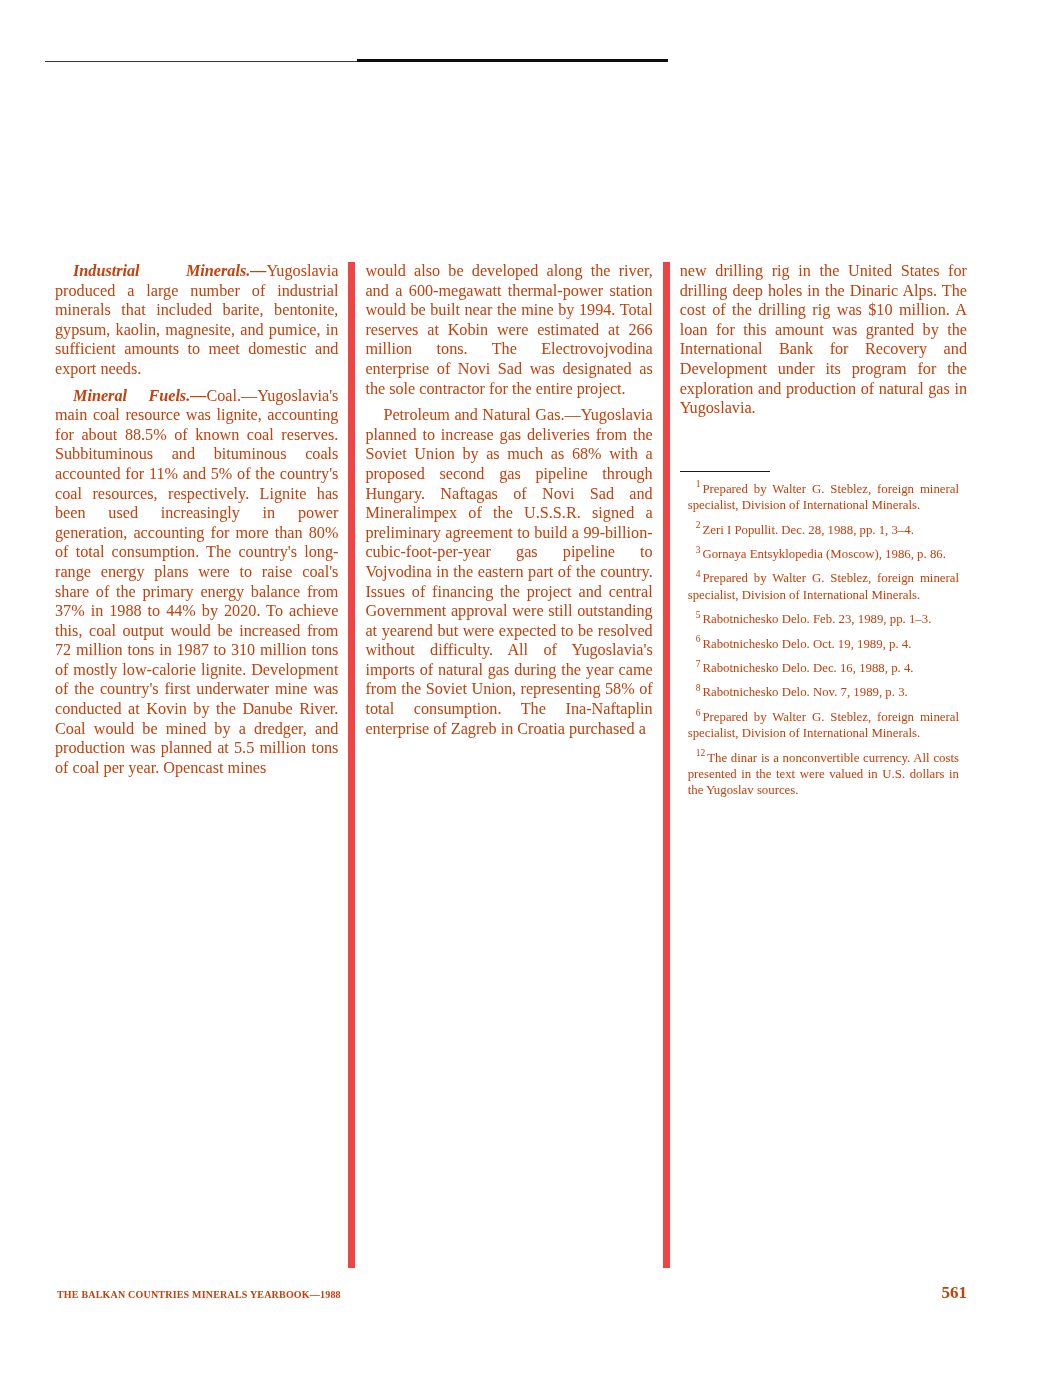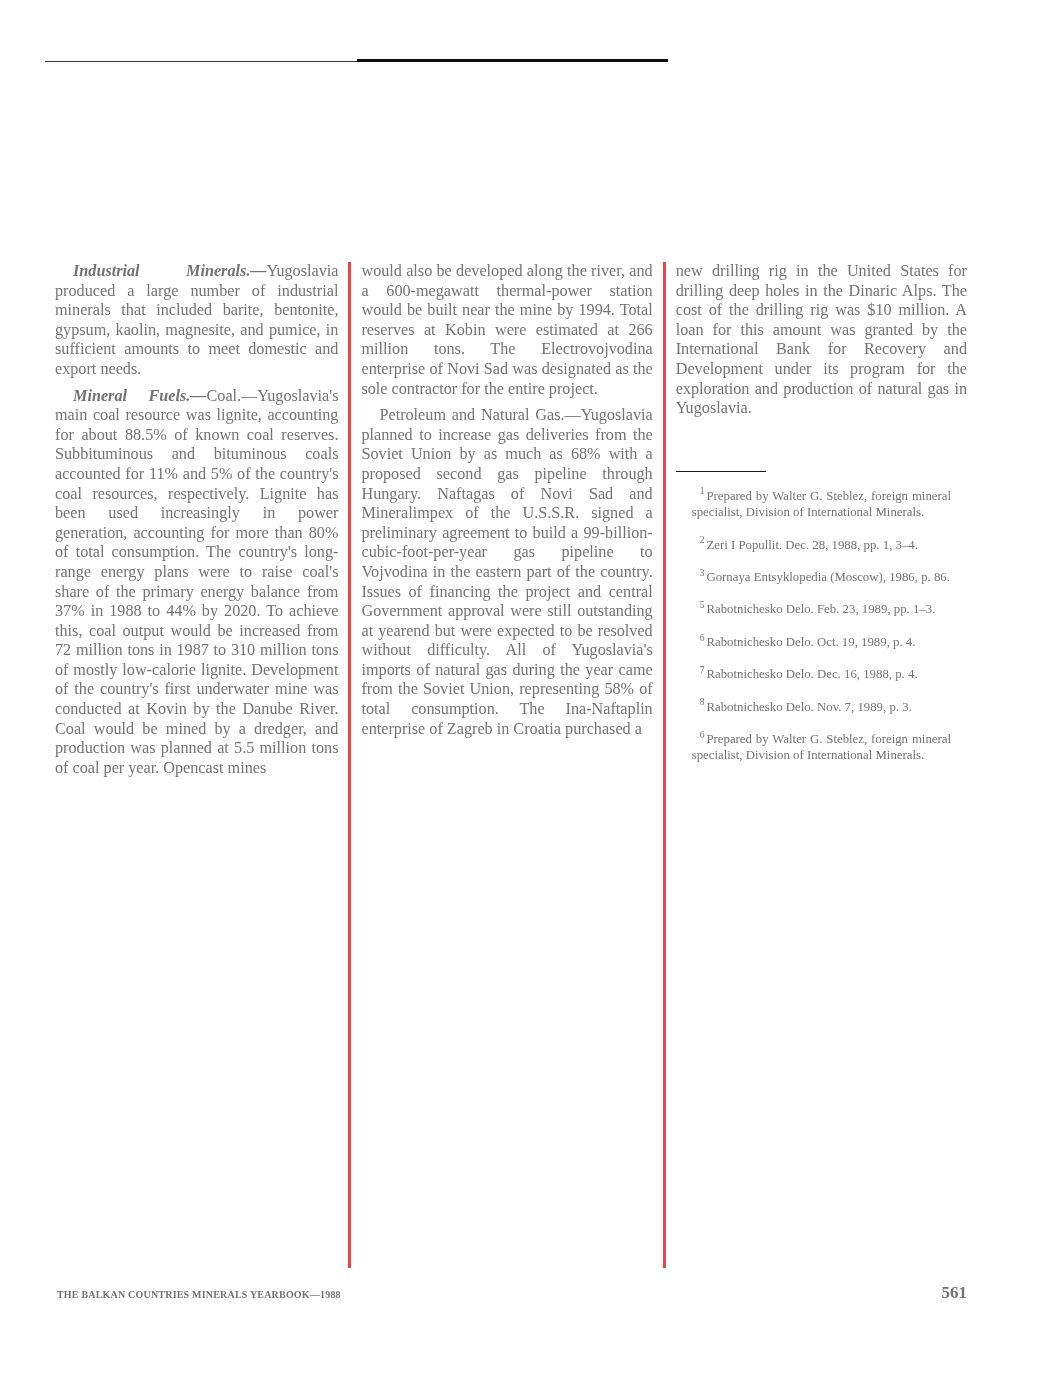--- a/index.html
+++ b/index.html
@@ -6,21 +6,21 @@
   html, body { margin: 0; padding: 0; }
   body {
     width: 1038px; height: 1380px;
     background: #f2f2f0;
     font-family: "Liberation Serif", serif;
   }
   .page {
     position: relative;
     width: 1038px; height: 1380px;
     background: #ffffff;
-    color: #737373;
+    color: #c2410c;
     overflow: hidden;
   }
 
   
   .top-rule-thin {
     position: absolute; left: 45px; top: 61px;
     width: 622px; height: 1px; background: #3a3a3a;
   }
   .top-rule-thick {
     position: absolute; left: 357px; top: 59px;
@@ -32,39 +32,39 @@
     position: absolute; left: 55px; top: 262px;
     width: 912px; height: 1006px;
     display: flex;
   }
   .col {
     width: 290px; height: 100%;
     font-size: 16.2px; line-height: 19.6px;
     text-align: justify;
   }
   .col + .col {
-    border-left: 3px solid #ef4444;
+    border-left: 7px solid #ef4444;
     margin-left: 10px; padding-left: 10px;
     width: 311px;
   }
   .col p { margin: 0; }
   .col p + p { margin-top: 7px; }
   .indent { text-indent: 18px; }
   .bi { font-weight: bold; font-style: italic; }
   .b  { font-weight: normal; }
 
   
   .fn-rule {
     width: 90px; height: 0;
     border-top: 1px solid #1a1a1a;
     margin-top: 52px; margin-bottom: 9px;
   }
   .footnotes p {
     font-size: 12.8px; line-height: 16.4px;
-    text-indent: 8px; margin: 16px;
+    text-indent: 8px; margin: 8px;
     text-align: justify;
   }
   .footnotes sup {
     font-size: 9.5px; line-height: 0;
     margin-right: 2px;
   }
 
   
   .footer-title {
     position: absolute; left: 57px; top: 1289px;
@@ -98,25 +98,27 @@
 
     <div class="col">
       <p><span>new drilling rig in the United States for drilling deep holes in the Dinaric Alps. The cost of the drilling rig was $10 million. A loan for this amount was granted by the International Bank for Recovery and Development under its program for the exploration and production of natural gas in Yugoslavia.</span></p>
 
       <div class="fn-rule"></div>
 
       <div class="footnotes">
         <p><sup>1</sup><span>Prepared by Walter G. Steblez, foreign mineral specialist, Division of International Minerals.</span></p>
         <p><sup>2</sup><span>Zeri I Popullit. Dec. 28, 1988, pp. 1, 3–4.</span></p>
         <p><sup>3</sup><span>Gornaya Entsyklopedia (Moscow), 1986, p. 86.</span></p>
+        <p><sup>4</sup><span>Prepared by Walter G. Steblez, foreign mineral specialist, Division of International Minerals.</span></p>
         <p><sup>5</sup><span>Rabotnichesko Delo. Feb. 23, 1989, pp. 1–3.</span></p>
         <p><sup>6</sup><span>Rabotnichesko Delo. Oct. 19, 1989, p. 4.</span></p>
         <p><sup>7</sup><span>Rabotnichesko Delo. Dec. 16, 1988, p. 4.</span></p>
         <p><sup>8</sup><span>Rabotnichesko Delo. Nov. 7, 1989, p. 3.</span></p>
         <p><sup>6</sup><span>Prepared by Walter G. Steblez, foreign mineral specialist, Division of International Minerals.</span></p>
+        <p><sup>12</sup><span>The dinar is a nonconvertible currency. All costs presented in the text were valued in U.S. dollars in the Yugoslav sources.</span></p>
       </div>
     </div>
 
   </div>
 
   <div class="footer-title">THE BALKAN COUNTRIES MINERALS YEARBOOK—1988</div>
   <div class="page-number">561</div>
 
 </div>
 

